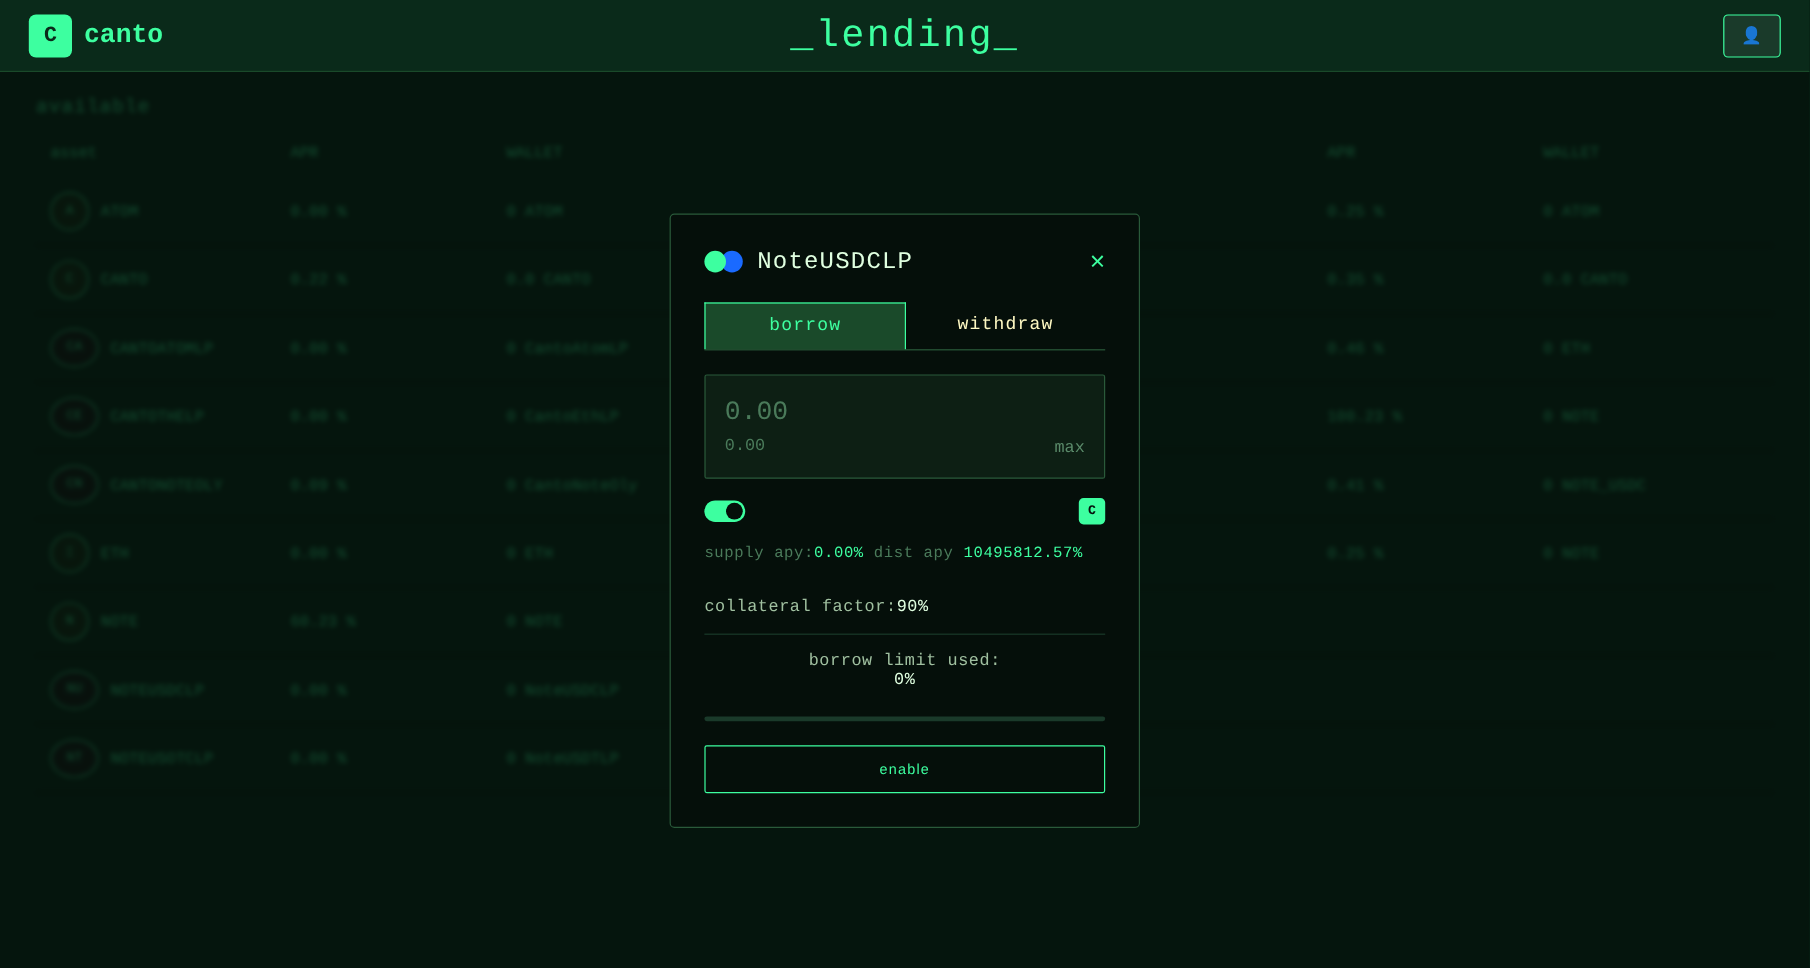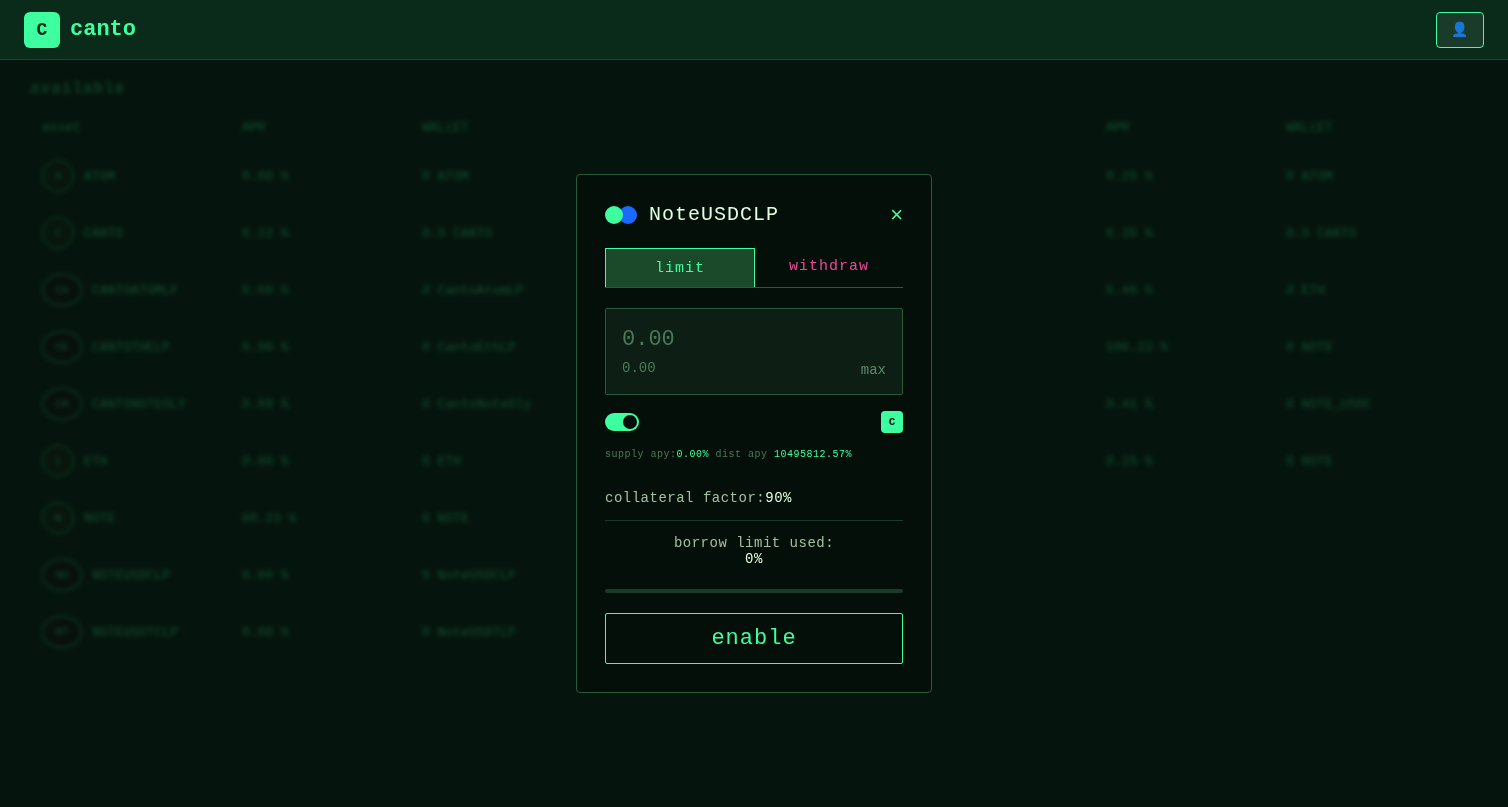--- a/index.html
+++ b/index.html
@@ -154,21 +154,21 @@
       align-items: center;
       justify-content: center;
       z-index: 10;
     }
 
     
     .modal {
       background: #050f0a;
       border: 1px solid #2a5a3a;
       border-radius: 4px;
-      width: 356px;
+      width: 392px;
       padding: 28px;
       position: relative;
     }
 
     .modal-header {
       display: flex;
       align-items: center;
       justify-content: space-between;
       margin-bottom: 22px;
     }
@@ -224,21 +224,21 @@
 
     .tab {
       flex: 1;
       padding: 10px;
       text-align: center;
       font-family: inherit;
       font-size: 15px;
       cursor: pointer;
       border: none;
       background: none;
-      color: #ec4899;
+      color: #fef9c3;
       letter-spacing: 1px;
       border-bottom: 2px solid transparent;
     }
 
     .tab.active {
       background: #1a4a2a;
       border: 1px solid #3dffa0;
       border-bottom: none;
       color: #3dffa0;
     }
@@ -323,21 +323,21 @@
       display: flex;
       align-items: center;
       justify-content: center;
       color: #050f0a;
       font-size: 11px;
       font-weight: bold;
     }
 
     
     .apy-row {
-      font-size: 10px;
+      font-size: 13px;
       color: #4a7a5a;
       margin-bottom: 16px;
       letter-spacing: 0.5px;
     }
 
     .apy-value {
       color: #3dffa0;
     }
 
     .dist-apy-value {
@@ -381,39 +381,40 @@
     }
 
     
     .enable-btn {
       display: block;
       width: 100%;
       padding: 12px;
       background: none;
       border: 1px solid #3dffa0;
       color: #3dffa0;
-      font-family: Liberation Mono, monospace;
-      font-size: 22px;
+      font-family: Liberation Sans, sans-serif;
+      font-size: 12px;
       cursor: pointer;
       letter-spacing: 1px;
       text-align: center;
       border-radius: 2px;
     }
   </style>
 </head>
 <body>
 
 <div class="header">
   <div class="logo">
     <div class="logo-icon">
       <span>C</span>
     </div>
     <span>canto</span>
   </div>
 
+  <div class="app-title">_lending_</div>
 
   <button class="wallet-btn">
     <span>👤</span>
   </button>
 </div>
 
 <div class="main">
 
   <div class="table-area">
     <div class="section-title">available</div>
@@ -543,21 +544,21 @@
           <div class="modal-token-icon">
             <div class="token-dot token-dot-1"></div>
             <div class="token-dot token-dot-2"></div>
           </div>
           <span class="modal-title">NoteUSDCLP</span>
         </div>
         <button class="close-btn">×</button>
       </div>
 
       <div class="tabs">
-        <button class="tab active">limit</button>
+        <button class="tab active">borrow</button>
         <button class="tab">withdraw</button>
       </div>
 
       <div class="input-area">
         <input class="amount-input" type="text" value="0.00" style="">
         <div class="sub-amount">0.00</div>
         <button class="max-btn">max</button>
       </div>
 
       <div class="icons-row">

